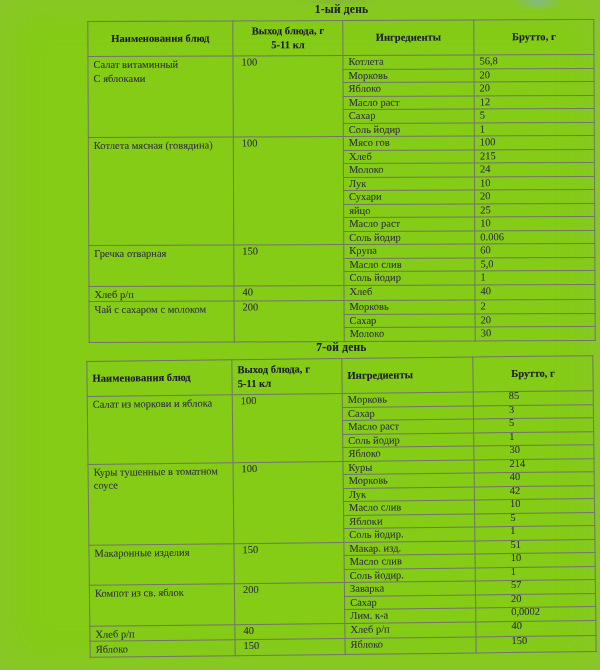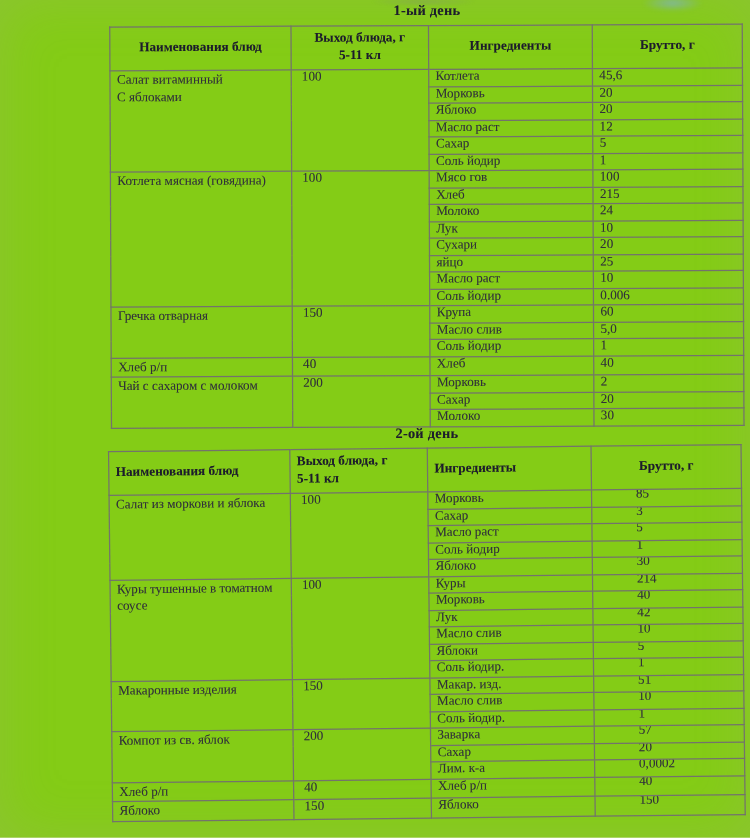--- a/index.html
+++ b/index.html
@@ -106,21 +106,21 @@
               <th>Ингредиенты</th>
               <th class="h-brutto">Брутто, г</th>
             </tr>
           </thead>
           <tbody>
             <tr>
               <td class="dish" rowspan="6">Салат витаминный
 С яблоками</td>
               <td class="output" rowspan="6">100</td>
               <td class="ingredient">Котлета</td>
-              <td class="brutto"><span class="val">45,6</span></td>
+              <td class="brutto"><span class="val">56,8</span></td>
             </tr>
             <tr>
               <td class="ingredient">Морковь</td>
               <td class="brutto"><span class="val">20</span></td>
             </tr>
             <tr>
               <td class="ingredient">Яблоко</td>
               <td class="brutto"><span class="val">20</span></td>
             </tr>
             <tr>
@@ -202,21 +202,21 @@
             <tr>
               <td class="ingredient">Молоко</td>
               <td class="brutto"><span class="val">30</span></td>
             </tr>
           </tbody>
         </table>
       </div>
   </section>
 
   <section class="day day2" style="top:341px">
-    <div class="day-title">2-ой день</div>
+    <div class="day-title">7-ой день</div>
     <div class="tbl-host">
         <table class="menu">
           <colgroup>
             <col style="width: 145px;">
             <col style="width: 110px;">
             <col style="width: 131px;">
             <col style="width: 120px;">
           </colgroup>
           <thead>
             <tr>

